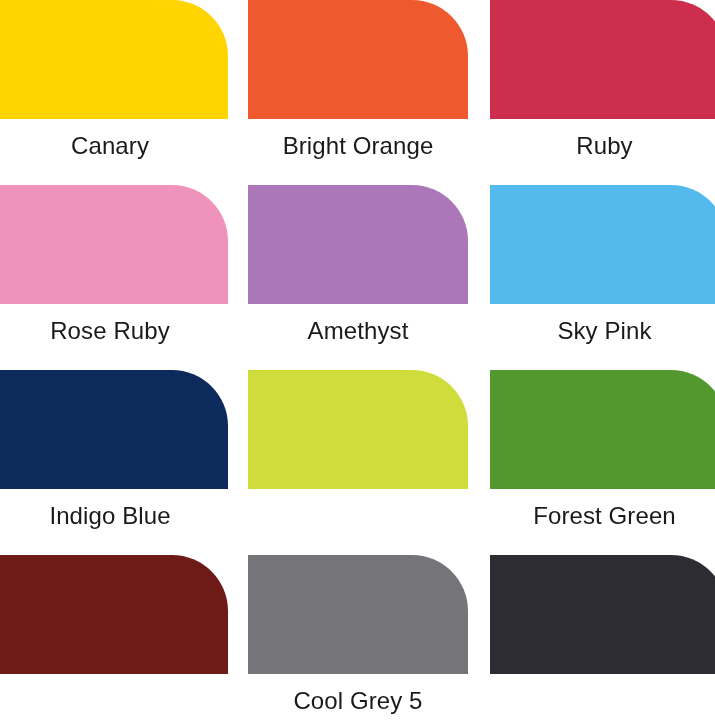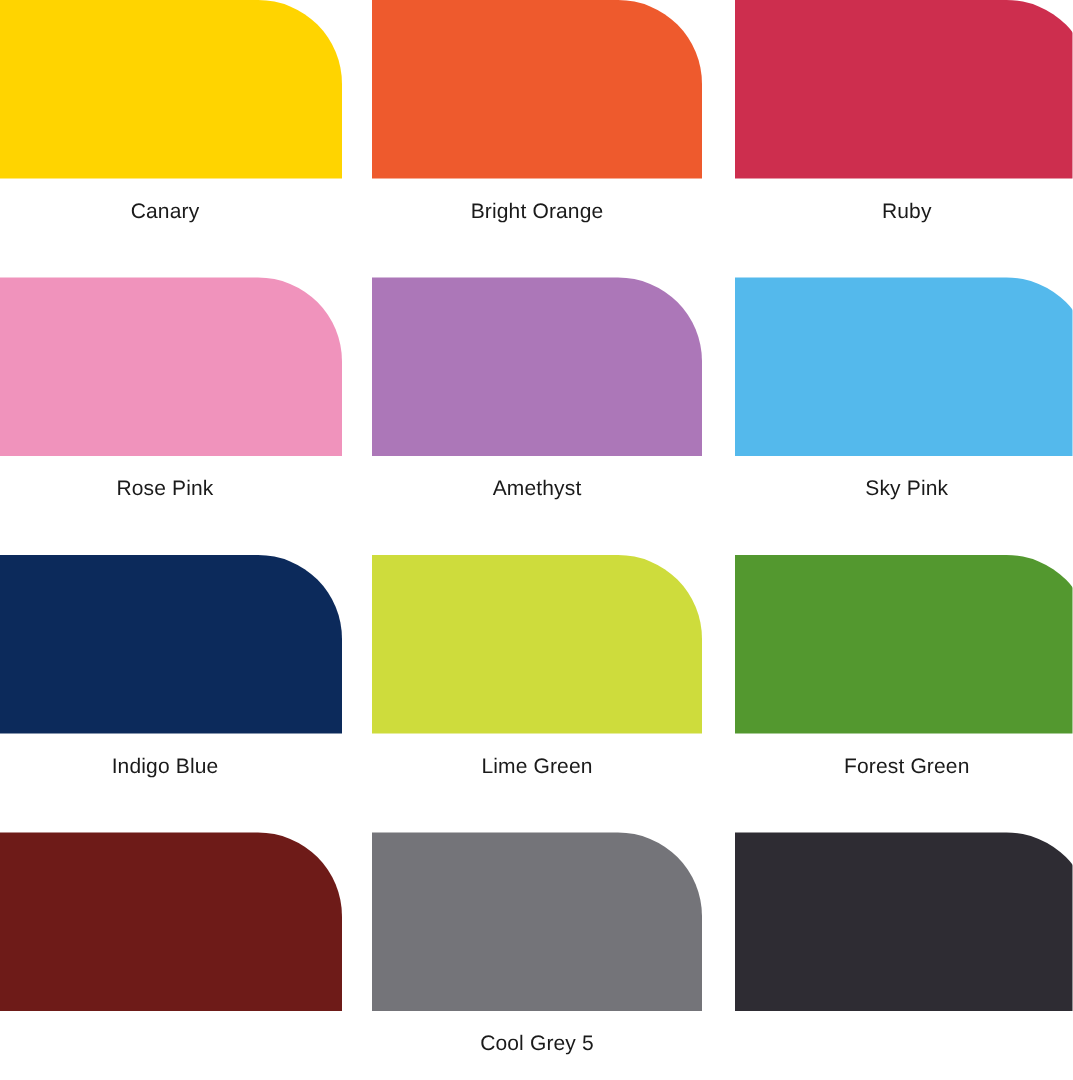--- a/index.html
+++ b/index.html
@@ -61,21 +61,21 @@
     right: -12px;
   }
 
   .swatch-label {
     position: absolute;
     left: 0;
     right: 0;
     top: 132px;
     text-align: center;
     font-family: "Liberation Sans", sans-serif;
-    font-size: 14px;
+    font-size: 24px;
     font-weight: 400;
     color: #1a1a1a;
     letter-spacing: 0.1px;
     white-space: nowrap;
   }
   .swatch-cell.col-0 .swatch-label { padding-right: 8px; }
   .swatch-cell.col-2 .swatch-label { padding-left: 4px; }
 </style>
 </head>
 <body style="background: rgb(255, 255, 255);">
@@ -89,37 +89,36 @@
       <div class="swatch-cell col-1">
         <div class="swatch-chip" style="background-color: rgb(238, 90, 45);"></div>
         <div class="swatch-label">Bright Orange</div>
       </div>
       <div class="swatch-cell col-2">
         <div class="swatch-chip" style="background-color: rgb(205, 46, 78);"></div>
         <div class="swatch-label">Ruby</div>
       </div>
       <div class="swatch-cell col-0">
         <div class="swatch-chip" style="background-color: rgb(240, 147, 188);"></div>
-        <div class="swatch-label">Rose Pink</div>
+        <div class="swatch-label">Rose Ruby</div>
       </div>
       <div class="swatch-cell col-1">
         <div class="swatch-chip" style="background-color: rgb(172, 119, 184);"></div>
         <div class="swatch-label">Amethyst</div>
       </div>
       <div class="swatch-cell col-2">
         <div class="swatch-chip" style="background-color: rgb(84, 185, 236);"></div>
         <div class="swatch-label">Sky Pink</div>
       </div>
       <div class="swatch-cell col-0">
         <div class="swatch-chip" style="background-color: rgb(12, 42, 91);"></div>
         <div class="swatch-label">Indigo Blue</div>
       </div>
       <div class="swatch-cell col-1">
         <div class="swatch-chip" style="background-color: rgb(206, 220, 60);"></div>
-        <div class="swatch-label">Lime Green</div>
       </div>
       <div class="swatch-cell col-2">
         <div class="swatch-chip" style="background-color: rgb(83, 152, 47);"></div>
         <div class="swatch-label">Forest Green</div>
       </div>
       <div class="swatch-cell col-0">
         <div class="swatch-chip" style="background-color: rgb(110, 27, 24);"></div>
       </div>
       <div class="swatch-cell col-1">
         <div class="swatch-chip" style="background-color: rgb(116, 116, 121);"></div>

